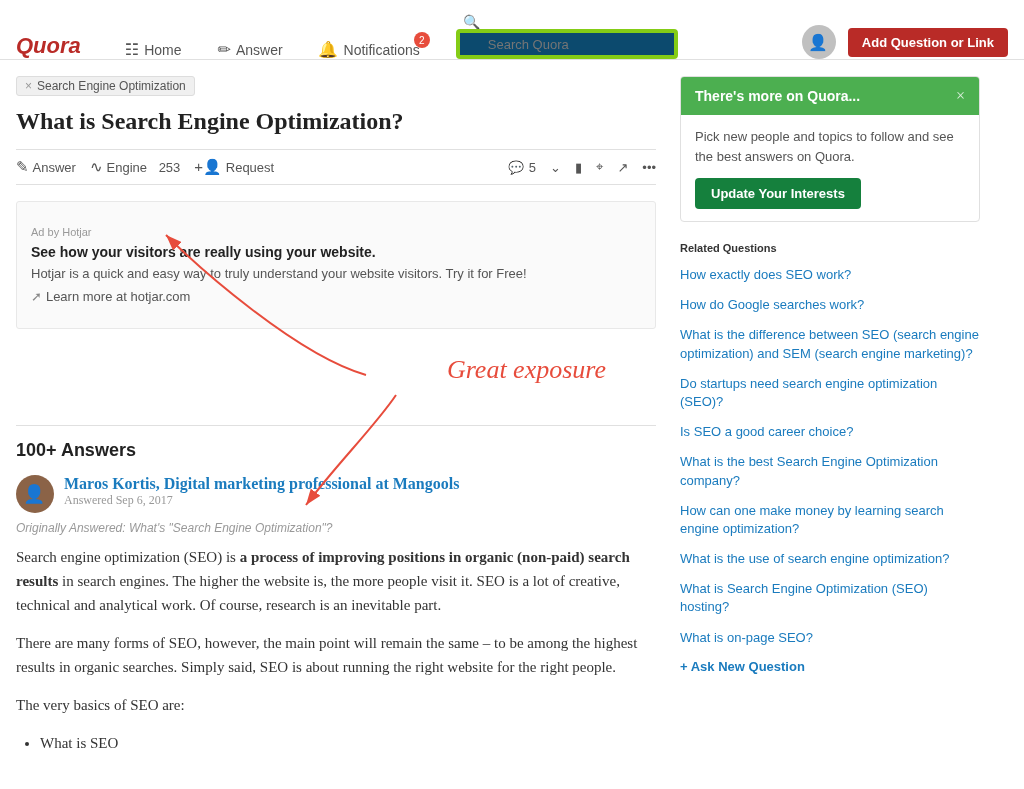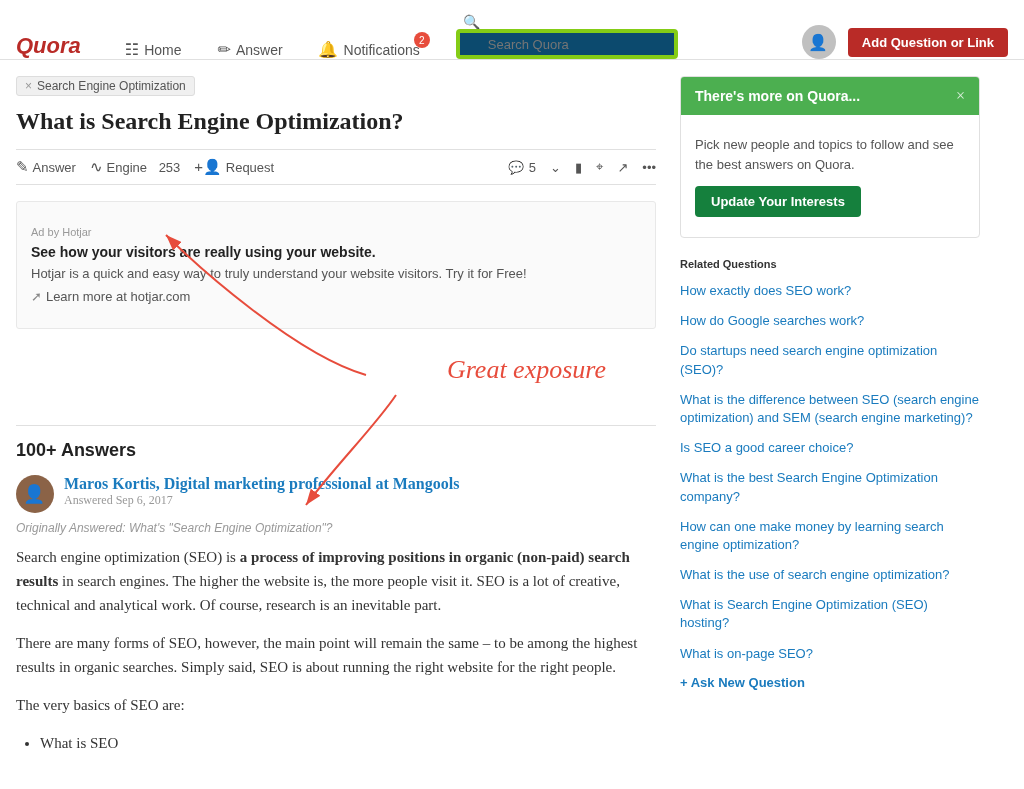--- a/index.html
+++ b/index.html
@@ -318,21 +318,21 @@
       font-size: 14px;
       font-weight: bold;
       color: #fff;
     }
     .sidebar-more-close {
       color: rgba(255,255,255,0.8);
       font-size: 16px;
       cursor: pointer;
     }
     .sidebar-more-body {
-      padding: 20px 14px;
+      padding: 12px 14px;
     }
     .sidebar-more-text {
       font-family: Arial, sans-serif;
       font-size: 13px;
       color: #555;
       margin-bottom: 12px;
       line-height: 1.5;
     }
     .update-interests-btn {
       background: #15803d;
@@ -541,24 +541,24 @@
     <div>
       <div class="related-questions-title">Related Questions</div>
 
       <div class="related-question-item">
         <a class="related-question-link">How exactly does SEO work?</a>
       </div>
       <div class="related-question-item">
         <a class="related-question-link">How do Google searches work?</a>
       </div>
       <div class="related-question-item">
+        <a class="related-question-link">What is the difference between SEO (search engine optimization) and SEM (search engine marketing)?</a>
+      </div>
+      <div class="related-question-item">
         <a class="related-question-link">Do startups need search engine optimization (SEO)?</a>
-      </div>
-      <div class="related-question-item">
-        <a class="related-question-link">What is the difference between SEO (search engine optimization) and SEM (search engine marketing)?</a>
       </div>
       <div class="related-question-item">
         <a class="related-question-link">Is SEO a good career choice?</a>
       </div>
       <div class="related-question-item">
         <a class="related-question-link">What is the best Search Engine Optimization company?</a>
       </div>
       <div class="related-question-item">
         <a class="related-question-link">How can one make money by learning search engine optimization?</a>
       </div>

